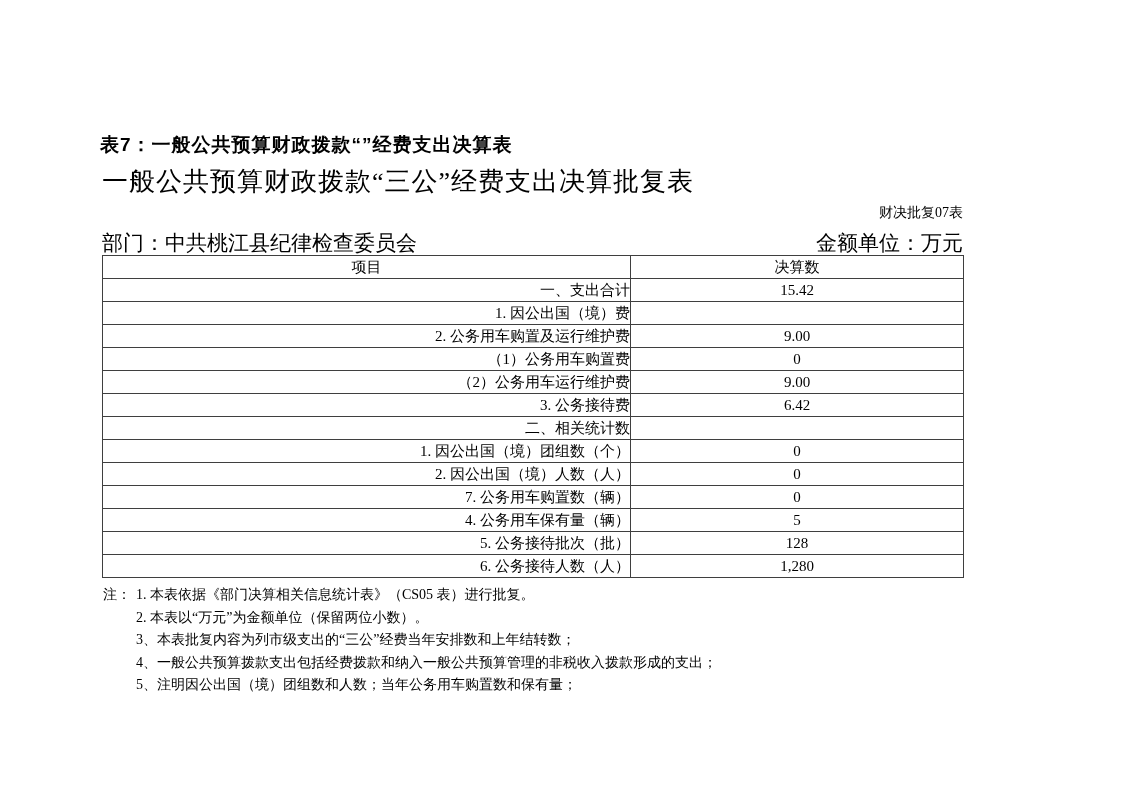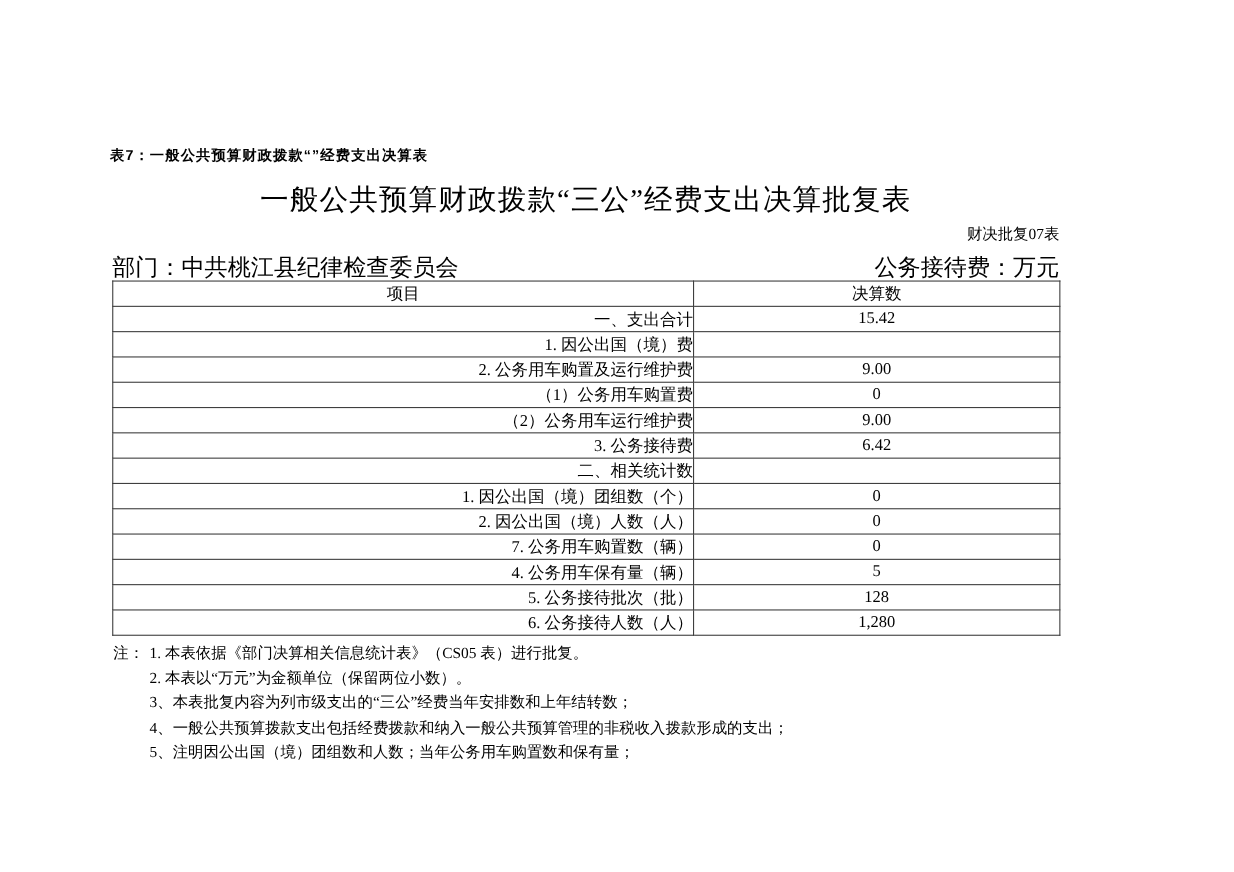--- a/index.html
+++ b/index.html
@@ -11,30 +11,29 @@
     color: #000000;
     font-family: "Liberation Serif", "DejaVu Serif", serif;
     overflow: hidden;
   }
   .doc-heading {
     position: absolute;
     left: 100px;
     top: 132px;
     font-family: "Liberation Sans", "DejaVu Sans", sans-serif;
     font-weight: bold;
-    font-size: 13px;
+    font-size: 19px;
     letter-spacing: 1px;
     white-space: nowrap;
   }
   .doc-title {
     position: absolute;
     left: 102px;
     width: 861px;
     top: 164px;
-    text-align: center;
     font-size: 26px;
     letter-spacing: 1px;
     white-space: nowrap;
   }
   .form-code {
     position: absolute;
     left: 102px;
     width: 861px;
     top: 204px;
     text-align: right;
@@ -92,21 +91,21 @@
 <div class="page">
 
   <div class="doc-heading">表7：一般公共预算财政拨款“”经费支出决算表</div>
 
   <div class="doc-title">一般公共预算财政拨款“三公”经费支出决算批复表</div>
 
   <div class="form-code">财决批复07表</div>
 
   <div class="meta-row">
     <span>部门：中共桃江县纪律检查委员会</span>
-    <span>公务接待费：万元</span>
+    <span>金额单位：万元</span>
   </div>
 
   <table class="report">
     <colgroup>
       <col class="c-item">
       <col class="c-value">
     </colgroup>
     <thead>
       <tr>
         <th>项目</th>

